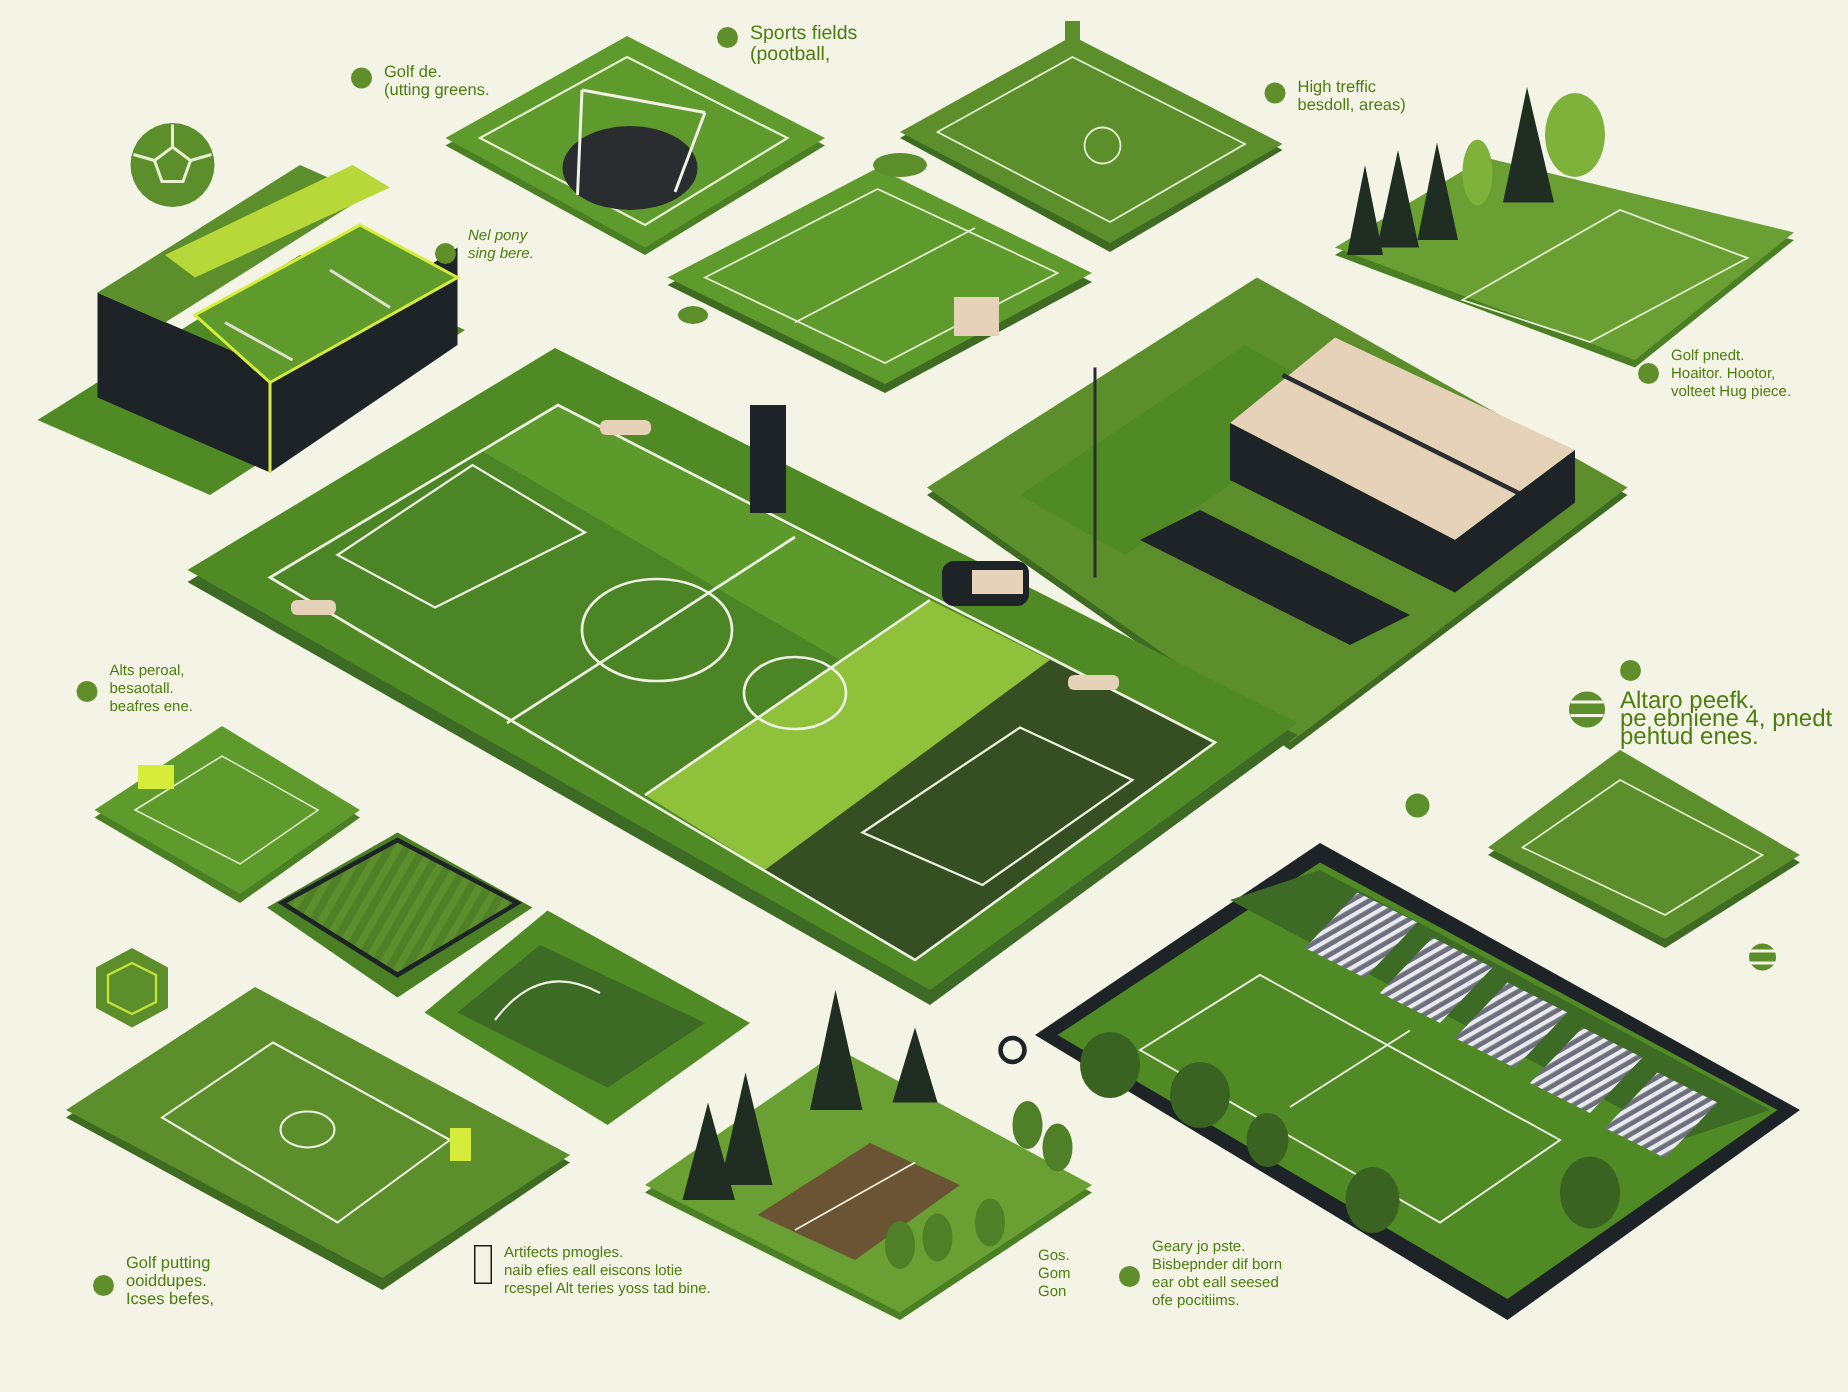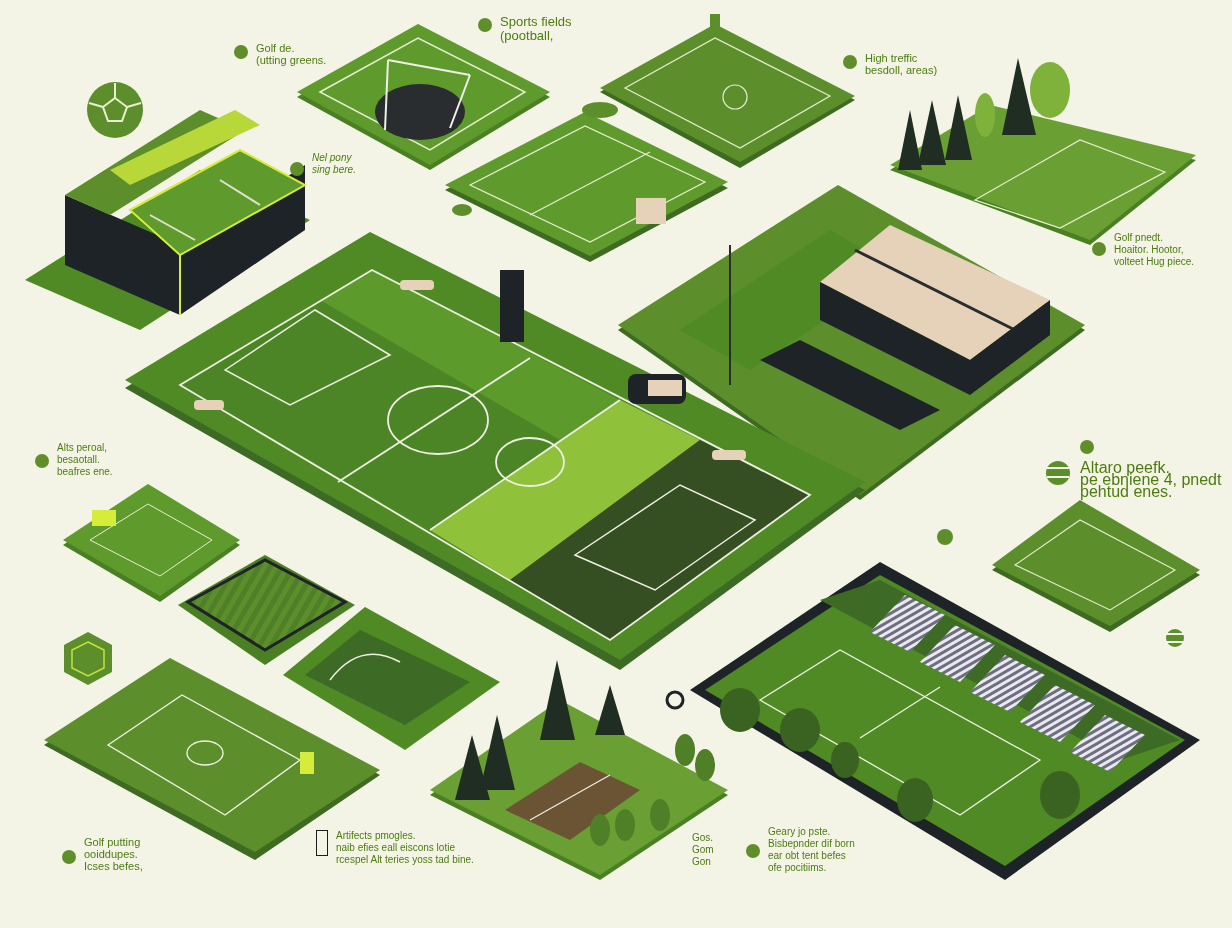--- a/index.html
+++ b/index.html
@@ -261,21 +261,21 @@
 
 <div class="label" style="left:1080px;top:428px;font-size:16px;flex-direction:column;">
   <span class="dot" style="margin-top:12px;"></span>
   <span class="txt">
     <span class="lbl-line">Altaro peefk.</span>
     <span class="lbl-line">pe ebniene 4, pnedt</span>
     <span class="lbl-line">pehtud enes.</span>
   </span>
 </div>
 
-<div class="label" style="left:35px;top:442px;font-size:10px;">
+<div class="label" style="left:51px;top:442px;font-size:10px;">
   <span class="dot" style="margin-top:12px;"></span>
   <span class="txt">
     <span class="lbl-line">Alts peroal,</span>
     <span class="lbl-line">besaotall.</span>
     <span class="lbl-line">beafres ene.</span>
   </span>
 </div>
 
 <div class="label" style="left:62px;top:836px;">
   <span class="dot" style="margin-top:14px;"></span>
@@ -301,16 +301,16 @@
     <span class="lbl-line">Gom</span>
     <span class="lbl-line">Gon</span>
   </span>
 </div>
 
 <div class="label" style="left:746px;top:826px;font-size:10px;">
   <span class="dot" style="margin-top:18px;"></span>
   <span class="txt">
     <span class="lbl-line">Geary jo pste.</span>
     <span class="lbl-line">Bisbepnder dif born</span>
-    <span class="lbl-line">ear obt tent befes</span>
+    <span class="lbl-line">ear obt eall seesed</span>
     <span class="lbl-line">ofe pocitiims.</span>
   </span>
 </div>
 
 </body></html>

